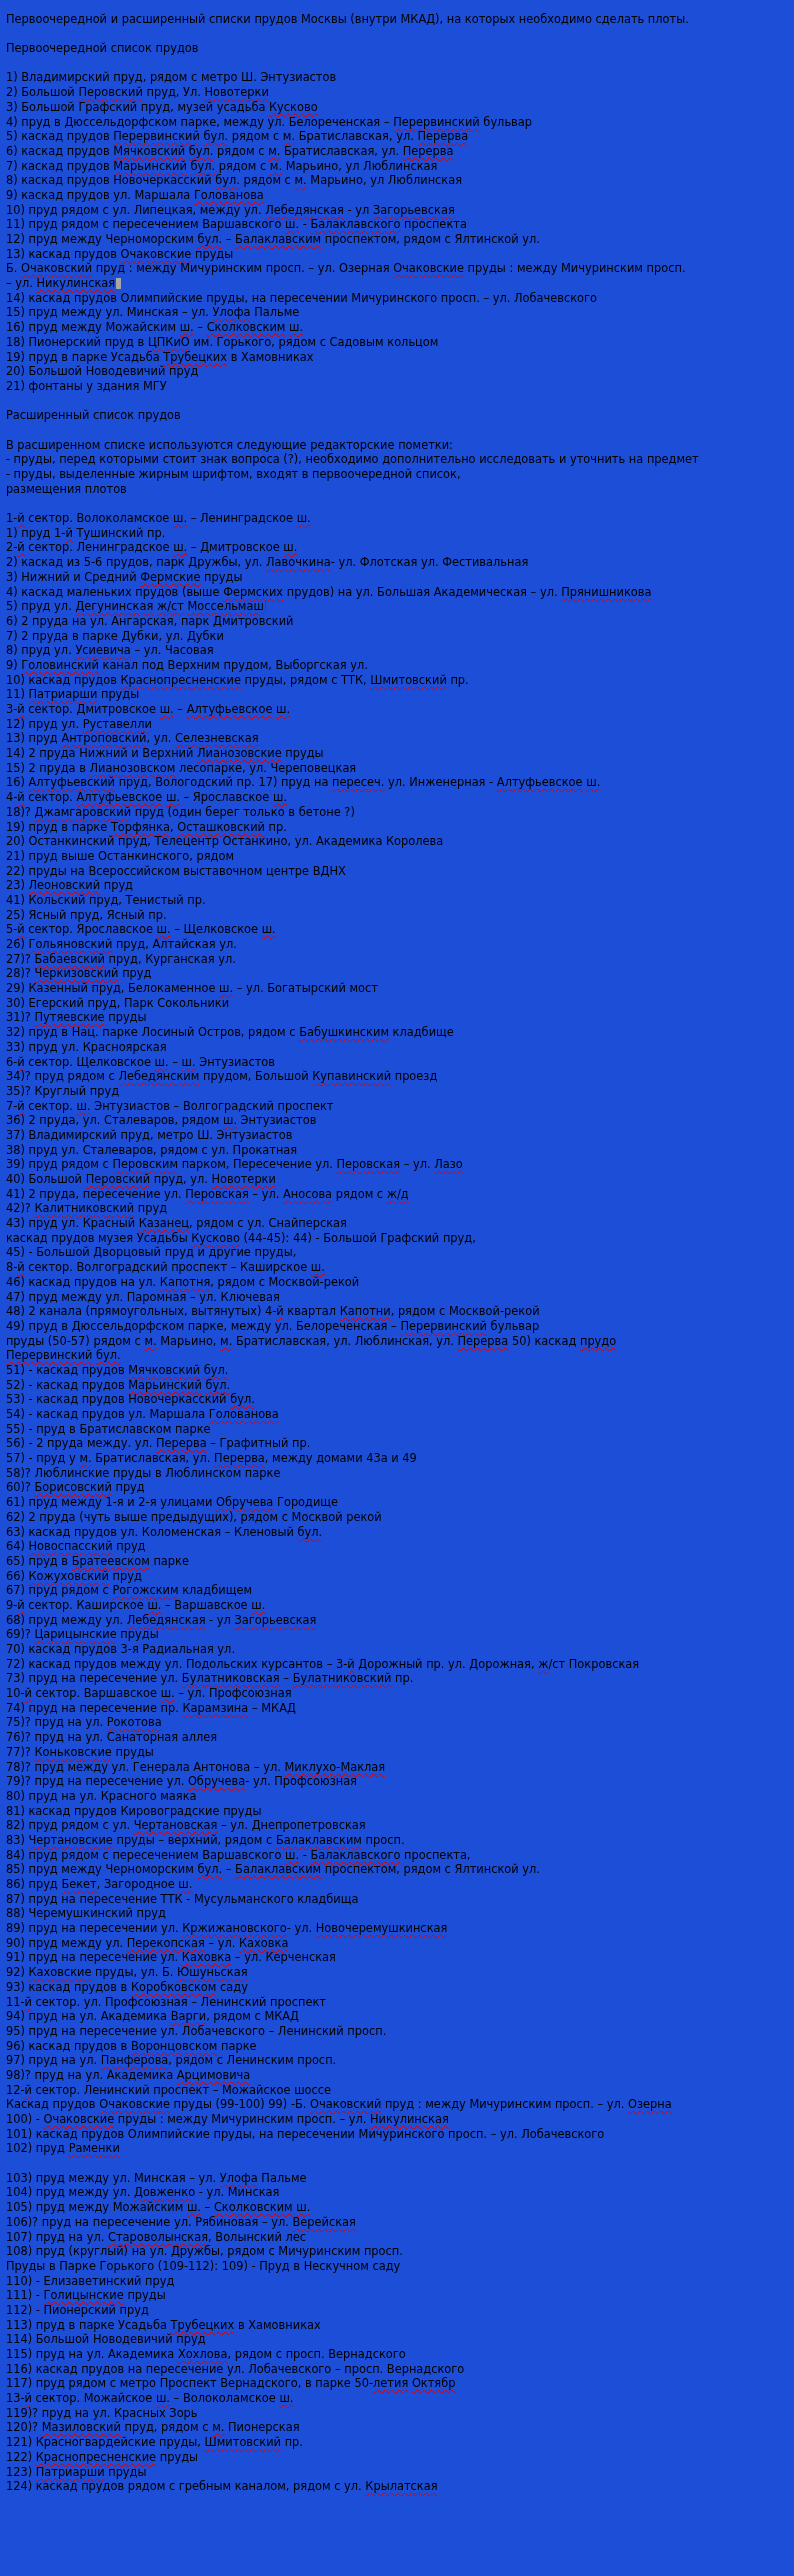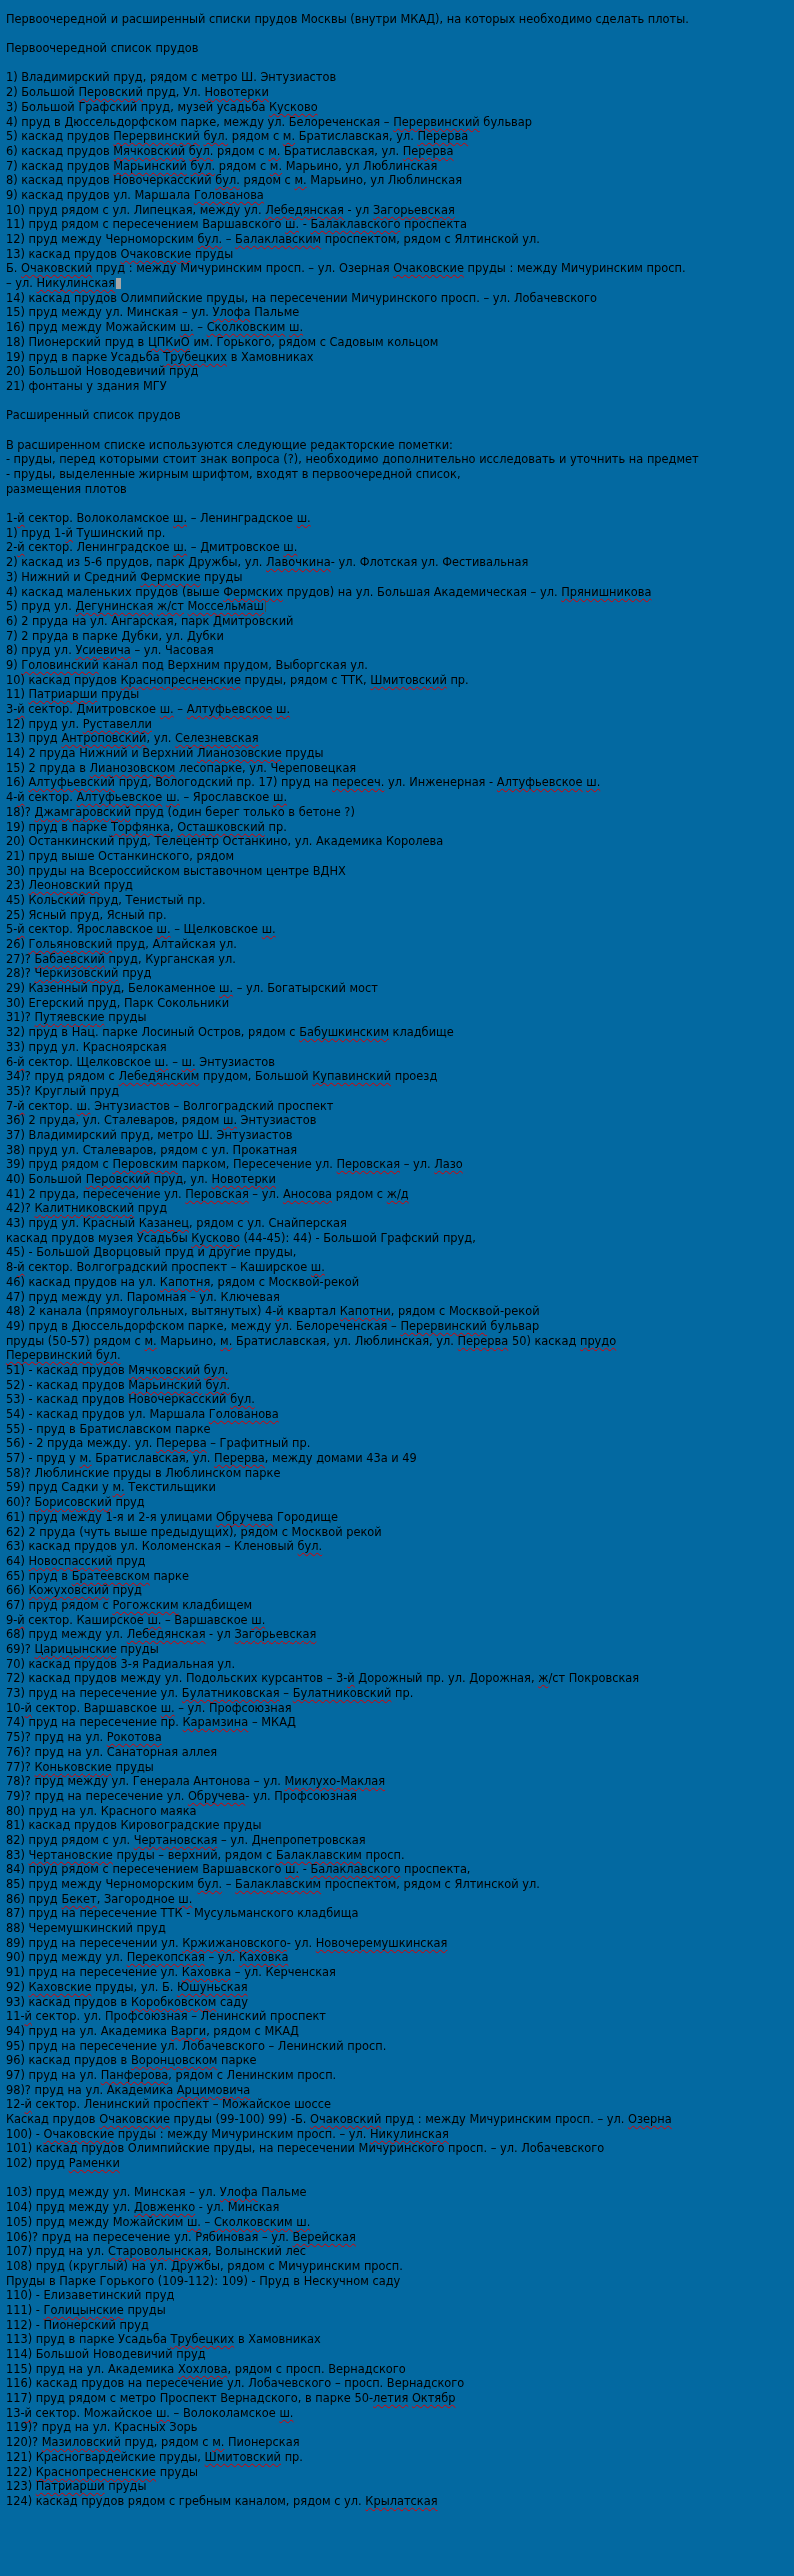--- a/index.html
+++ b/index.html
@@ -5,21 +5,21 @@
   html, body {
     margin: 0;
     padding: 0;
     background: #ffffff;
   }
   .doc {
     position: relative;
     width: 795px;
     height: 2576px;
     overflow: hidden;
-    background: #0369a1;
+    background: #1d4ed8;
     font-family: "DejaVu Sans", "Liberation Sans", sans-serif;
     font-size: 11.4px;
     color: #000000;
     padding-top: 11.7px;
     padding-left: 5.9px;
     box-sizing: border-box;
   }
   .line {
     height: 14.7px;
     line-height: 14.7px;
@@ -108,23 +108,23 @@
       <div class="line">12) пруд ул. <span class="sp">Руставелли</span></div>
       <div class="line">13) пруд <span class="sp">Антроповский</span>, ул. <span class="sp">Селезневская</span></div>
       <div class="line">14) 2 пруда Нижний и Верхний <span class="sp">Лианозовские</span> пруды</div>
       <div class="line">15) 2 пруда в <span class="sp">Лианозовском</span> лесопарке, ул. Череповецкая</div>
       <div class="line">16) <span class="sp">Алтуфьевский</span> пруд, Вологодский пр. 17) пруд на <span class="sp">пересеч.</span> ул. Инженерная - <span class="sp">Алтуфьевское</span> <span class="sp">ш.</span></div>
       <div class="line">4-<span class="sp">й</span> сектор. <span class="sp">Алтуфьевское</span> <span class="sp">ш.</span> – Ярославское <span class="sp">ш.</span></div>
       <div class="line">18)? <span class="sp">Джамгаровский</span> пруд (один берег только в бетоне ?)</div>
       <div class="line">19) пруд в парке <span class="sp">Торфянка</span>, <span class="sp">Осташковский</span> пр.</div>
       <div class="line">20) Останкинский пруд, Телецентр Останкино, ул. Академика Королева</div>
       <div class="line">21) пруд выше Останкинского, рядом</div>
-      <div class="line">30) пруды на Всероссийском выставочном центре ВДНХ</div>
+      <div class="line">22) пруды на Всероссийском выставочном центре ВДНХ</div>
       <div class="line">23) <span class="sp">Леоновский</span> пруд</div>
-      <div class="line">45) Кольский пруд, Тенистый пр.</div>
+      <div class="line">41) Кольский пруд, Тенистый пр.</div>
       <div class="line">25) Ясный пруд, Ясный пр.</div>
       <div class="line">5-<span class="sp">й</span> сектор. Ярославское <span class="sp">ш.</span> – Щелковское <span class="sp">ш.</span></div>
       <div class="line">26) <span class="sp">Гольяновский</span> пруд, Алтайская ул.</div>
       <div class="line">27)? <span class="sp">Бабаевский</span> пруд, Курганская ул.</div>
       <div class="line">28)? <span class="sp">Черкизовский</span> пруд</div>
       <div class="line">29) Казенный пруд, Белокаменное <span class="sp">ш.</span> – ул. Богатырский мост</div>
       <div class="line">30) Егерский пруд, Парк Сокольники</div>
       <div class="line">31)? <span class="sp">Путяевские</span> пруды</div>
       <div class="line">32) пруд в Нац. парке Лосиный Остров, рядом с <span class="sp">Бабушкинским</span> кладбище</div>
       <div class="line">33) пруд ул. Красноярская</div>
@@ -150,21 +150,20 @@
       <div class="line">пруды (50-57) рядом с <span class="sp">м.</span> Марьино, <span class="sp">м.</span> Братиславская, ул. Люблинская, ул. <span class="sp">Перерва</span> 50) каскад <span class="sp">прудо</span></div>
       <div class="line"><span class="sp">Перервинский</span> <span class="sp">бул.</span></div>
       <div class="line">51) - каскад прудов <span class="sp">Мячковский</span> <span class="sp">бул.</span></div>
       <div class="line">52) - каскад прудов <span class="sp">Марьинский</span> <span class="sp">бул.</span></div>
       <div class="line">53) - каскад прудов Новочеркасский <span class="sp">бул.</span></div>
       <div class="line">54) - каскад прудов ул. Маршала <span class="sp">Голованова</span></div>
       <div class="line">55) - пруд в Братиславском парке</div>
       <div class="line">56) - 2 пруда между. ул. <span class="sp">Перерва</span> – Графитный пр.</div>
       <div class="line">57) - пруд у <span class="sp">м.</span> Братиславская, ул. <span class="sp">Перерва</span>, между домами 43а и 49</div>
       <div class="line">58)? Люблинские пруды в Люблинском парке</div>
-      <div class="line">59) пруд Садки у <span class="sp">м.</span> Текстильщики</div>
       <div class="line">60)? <span class="sp">Борисовский</span> пруд</div>
       <div class="line">61) пруд между 1-я и 2-я улицами <span class="sp">Обручева</span> Городище</div>
       <div class="line">62) 2 пруда (чуть выше предыдущих), рядом с Москвой рекой</div>
       <div class="line">63) каскад прудов ул. Коломенская – Кленовый <span class="sp">бул.</span></div>
       <div class="line">64) <span class="sp">Новоспасский</span> пруд</div>
       <div class="line">65) пруд в <span class="sp">Братеевском</span> парке</div>
       <div class="line">66) <span class="sp">Кожуховский</span> пруд</div>
       <div class="line">67) пруд рядом с <span class="sp">Рогожским</span> кладбищем</div>
       <div class="line">9-<span class="sp">й</span> сектор. Каширское <span class="sp">ш.</span> – Варшавское <span class="sp">ш.</span></div>
       <div class="line">68) пруд между ул. <span class="sp">Лебедянская</span> - ул <span class="sp">Загорьевская</span></div>

